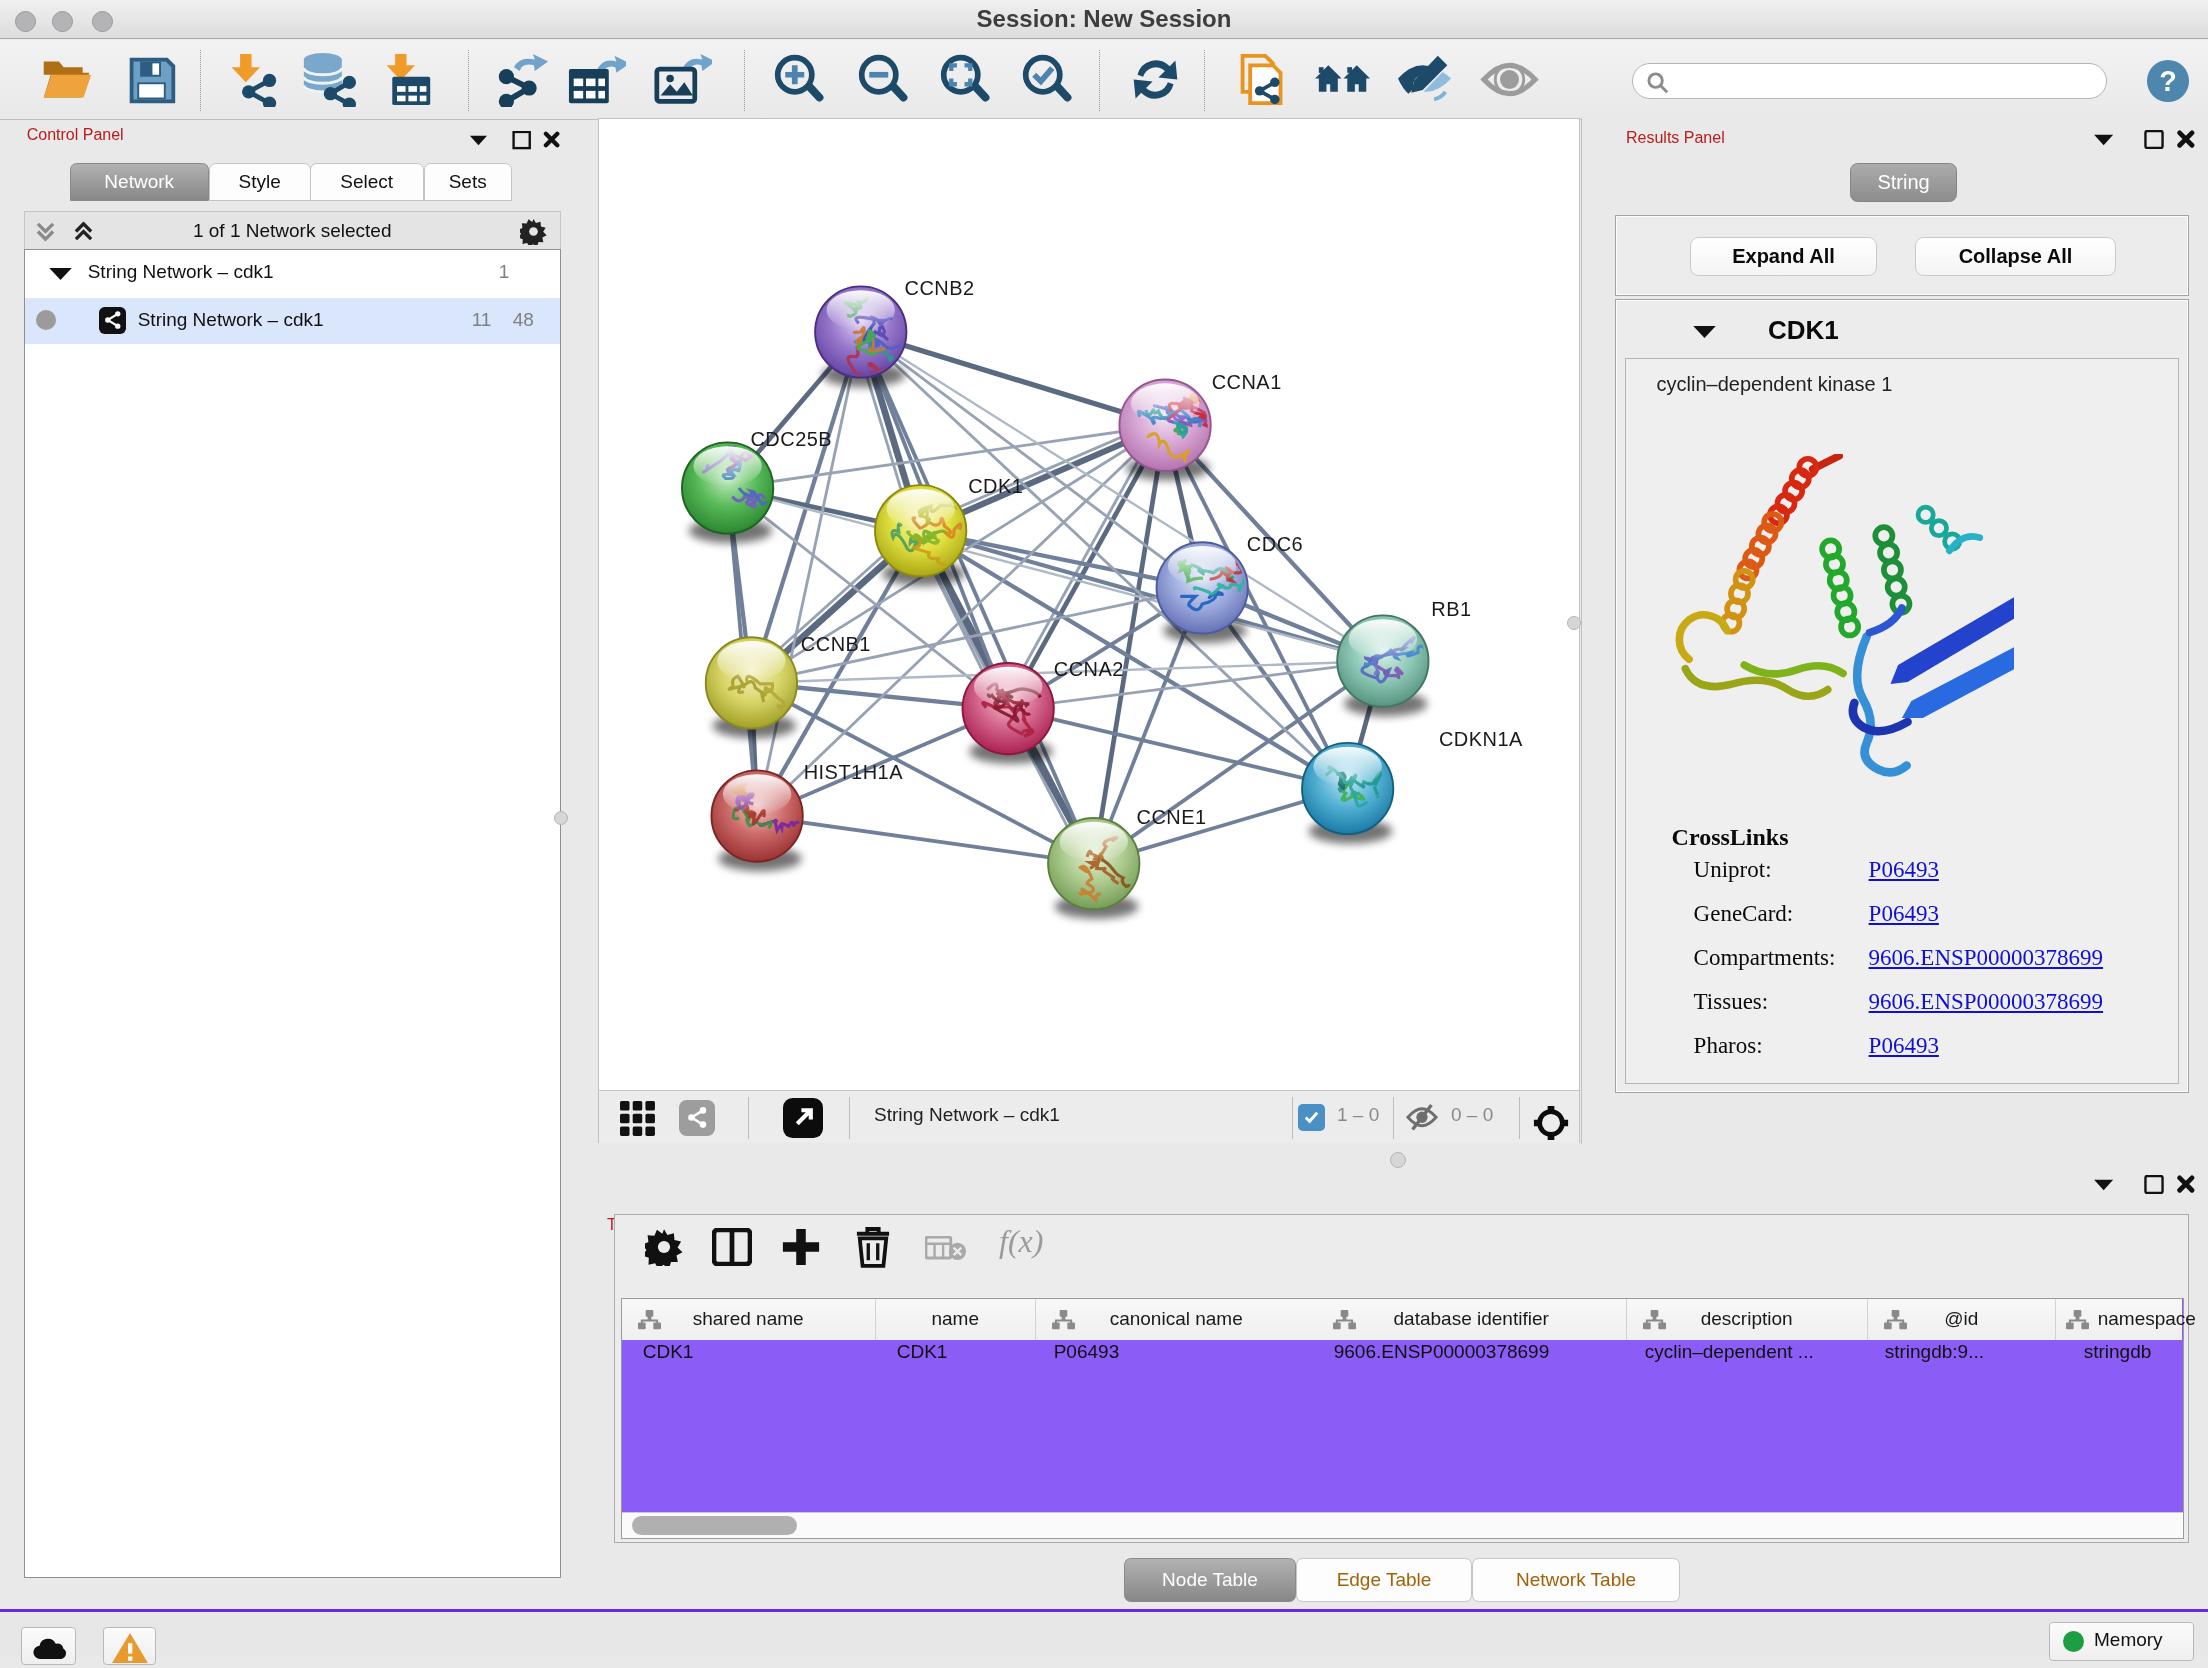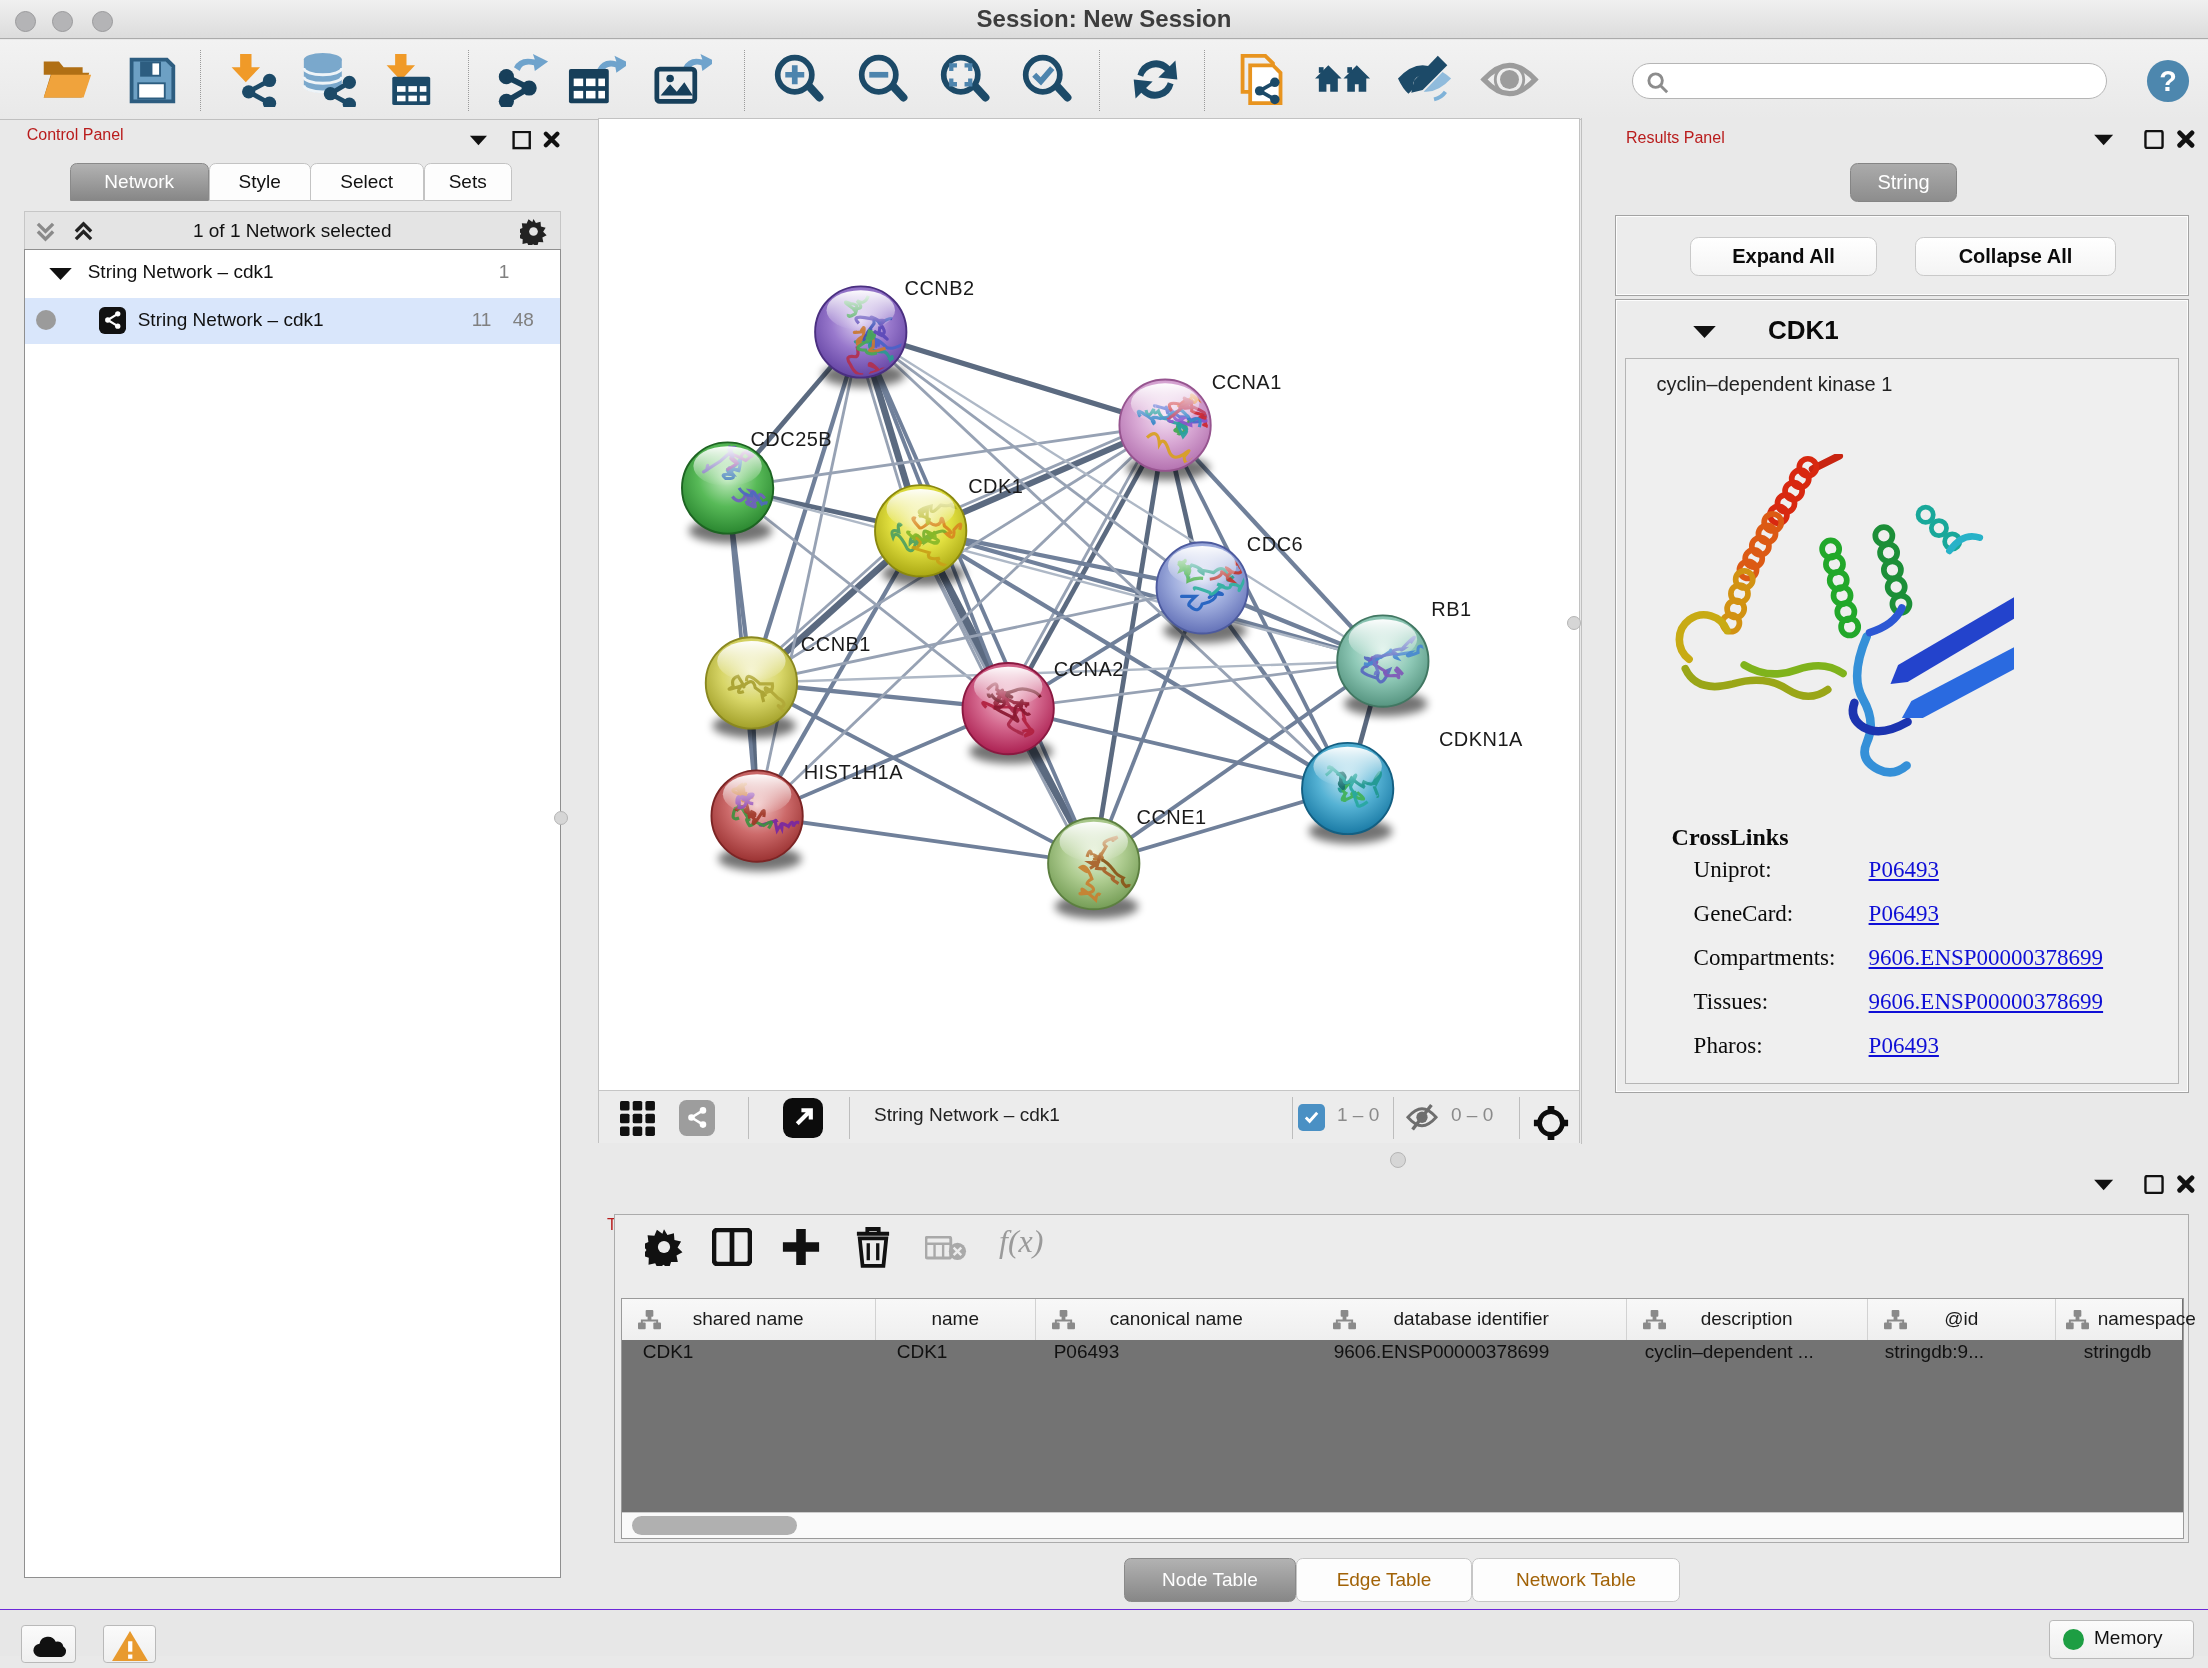--- a/index.html
+++ b/index.html
@@ -42,30 +42,30 @@
 .rbox{position:absolute;left:33px;width:574px;border:1px solid #a3a3a3;
  box-shadow:inset 0 0 0 1px #fdfdfd;background:#ececec;}
 .btn{position:absolute;background:linear-gradient(#ffffff,#f4f4f4);border:1px solid #c9c9c9;
  border-radius:8.6px;font-size:20px;font-weight:bold;color:#0a0a0a;text-align:center;}
 .serif{font-family:"Liberation Serif",serif;}
 .rlink{color:#0f0fd6;text-decoration:underline;}
 
 #tpanel{position:absolute;left:571px;top:1167px;width:1638px;height:442px;background:#e9e9e9;}
 #ttool{position:absolute;left:43px;top:47px;width:1575px;height:329px;
  background:#ececec;border:1px solid #ababab;}
-#ttable{position:absolute;left:5.7px;top:83px;width:1563px;height:241px;background:#737373;
+#ttable{position:absolute;left:5.7px;top:83px;width:1563px;height:241px;background:#8b5cf6;
  border:1px solid #9a9a9a;}
 .thcell{position:absolute;top:0;height:41px;background:linear-gradient(#f8f8f8,#efefef);
  border-right:1px solid #d2d2d2;font-size:19px;color:#1a1a1a;}
 .tdata{position:absolute;top:42px;height:40px;font-size:19px;color:#111;}
 .btab{position:absolute;top:391px;height:44px;border:1px solid #c6c6c6;background:#fdfdfd;
  border-radius:6.7px;font-size:19px;color:#a16207;text-align:center;line-height:42px;}
 
 #statusbar{position:absolute;left:0;top:1609px;width:2208px;height:47px;
- background:#e7e7e7;border-top:1px solid #6d28d9;}
+ background:#e7e7e7;border-top:3px solid #6d28d9;}
 .sbtn{position:absolute;background:linear-gradient(#fbfbfb,#efefef);
  border:1px solid #b9b9b9;border-radius:3.8px;}
 .dot{position:absolute;border-radius:50%;background:#d6d6d6;border:1px solid #b5b5b5;}
 .tabsel{background:linear-gradient(#b2b2b2,#878787) !important;color:#fff !important;border-color:#8a8a8a !important;}
 </style>
 </head>
 <body>
 <div id="titlebar">
  <div class="tl" style="left:15px;"></div>
  <div class="tl" style="left:52px;"></div>

